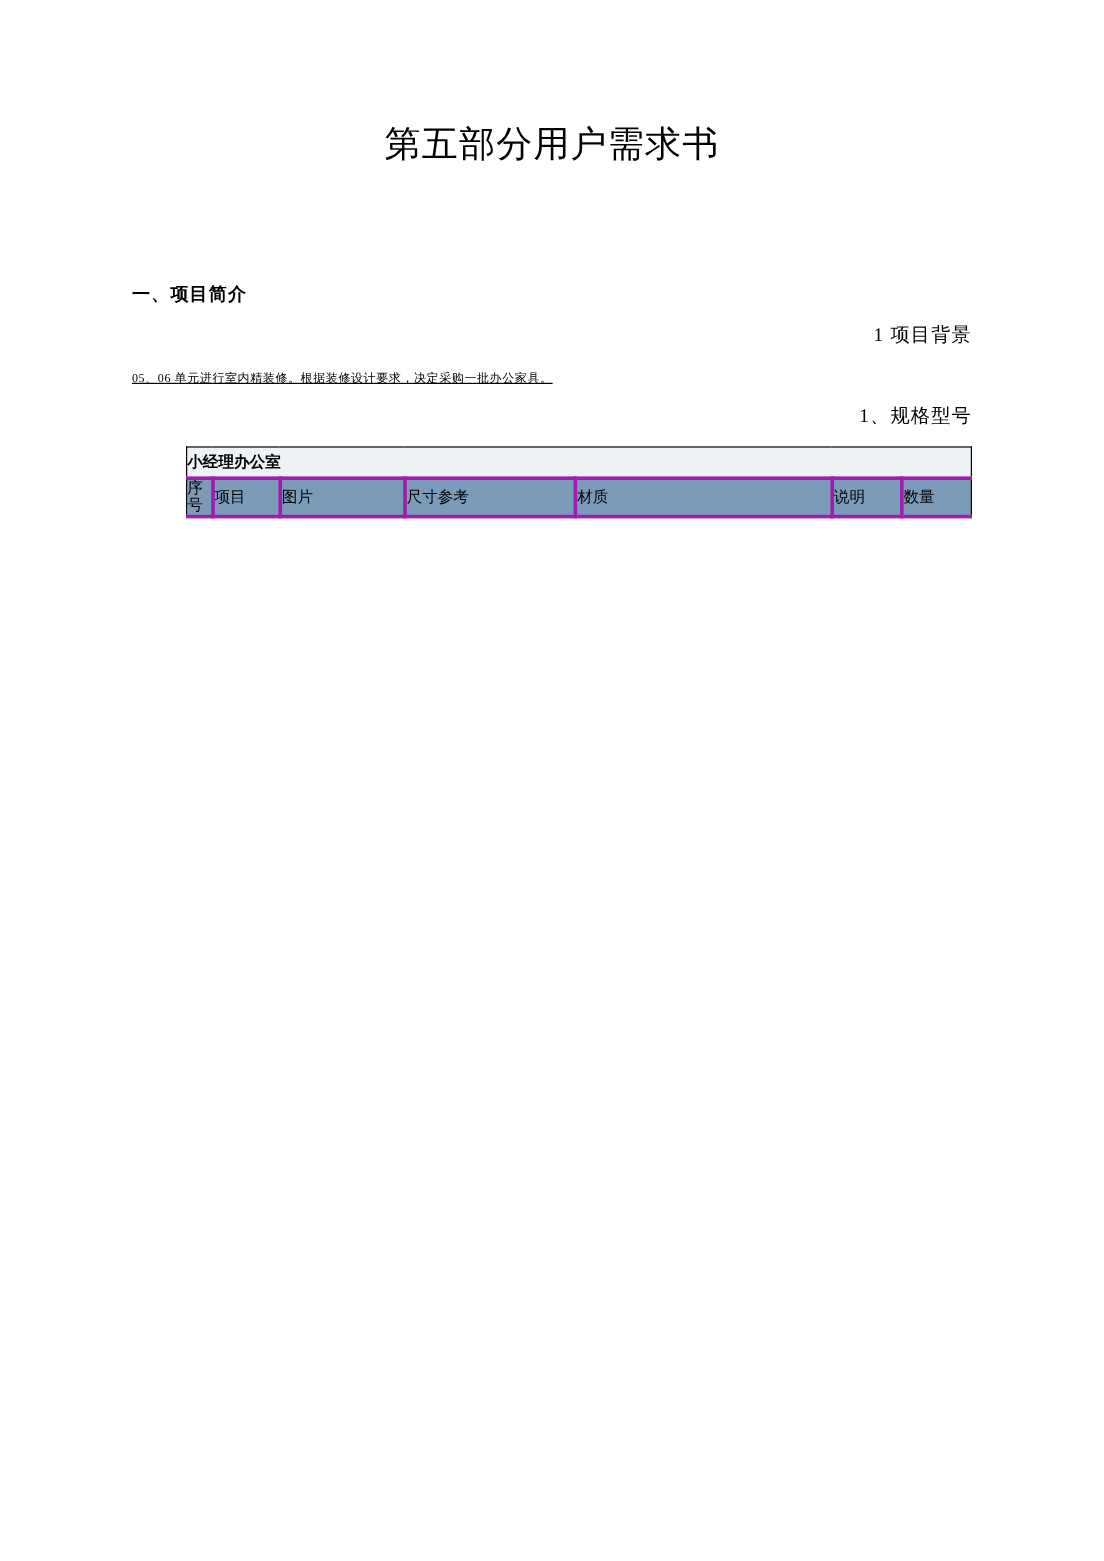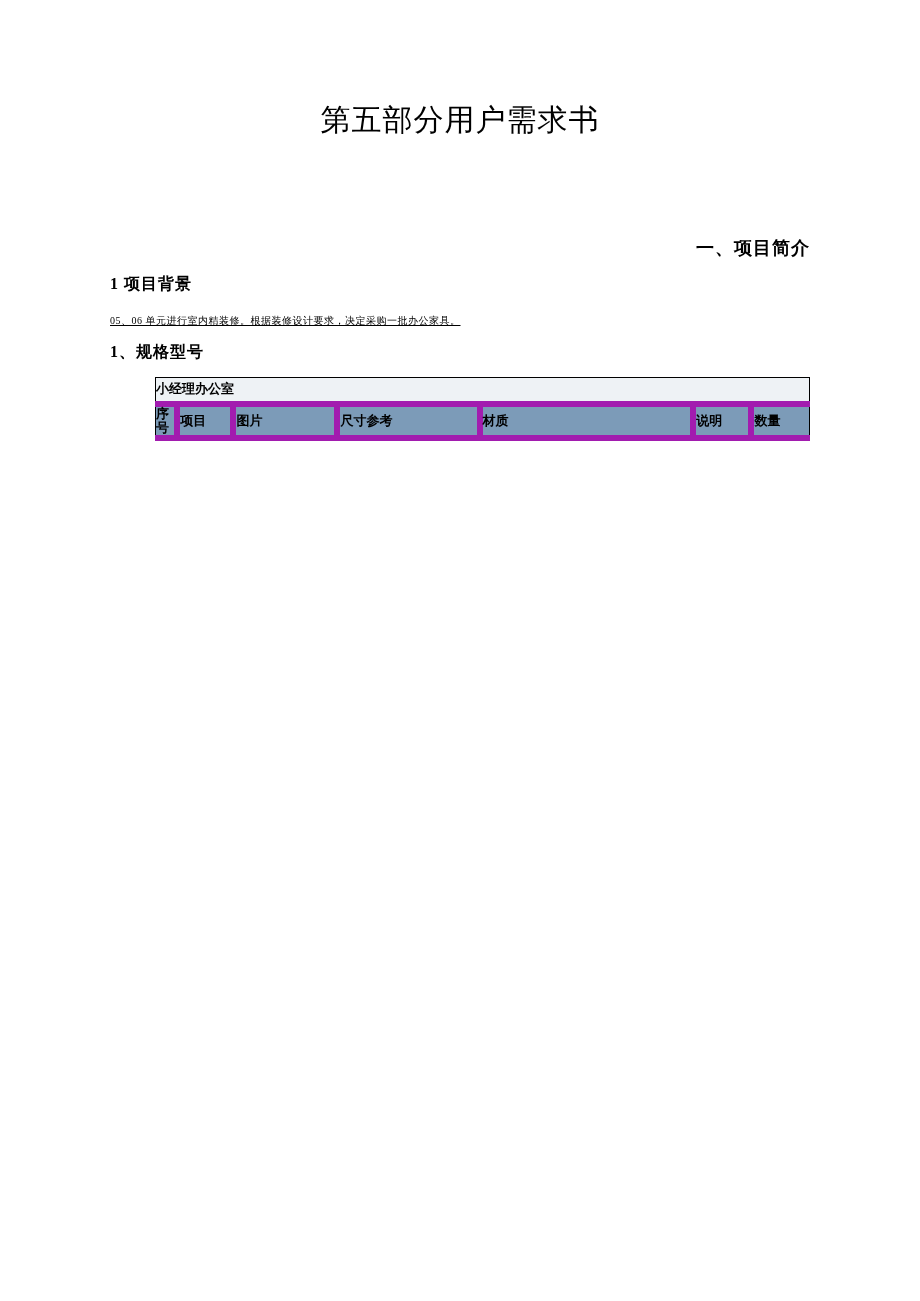--- a/index.html
+++ b/index.html
@@ -19,32 +19,32 @@
     }
     .main-title {
       text-align: center;
       font-size: 30px;
       font-weight: normal;
       font-family: "SimSun", "宋体", serif;
       margin-bottom: 95px;
       letter-spacing: 1px;
     }
     .heading-bold {
-      font-size: 18px;
+      font-size: 15px;
       font-weight: bold;
       font-family: Liberation Sans, sans-serif;
       margin-bottom: 14px;
       letter-spacing: 1px;
-      text-align: right;
     }
     .sub-heading {
       font-size: 16px;
-      font-weight: bold;
+      font-weight: normal;
       margin-bottom: 14px;
       letter-spacing: 1px;
+      text-align: right;
     }
     .paragraph {
       font-size: 15.5px;
       line-height: 2.3;
       text-indent: 2.5em;
       letter-spacing: 0.5px;
       margin-bottom: 6px;
     }
     .paragraph-cont {
       font-size: 10px;
@@ -79,24 +79,24 @@
       border-left: 1px solid #000;
       border-right: 1px solid #000;
       border-top: 1px solid #000;
       border-bottom: 1px solid #5c7a99;
     }
     .header-row {
       background: #7c9bb8;
       height: 30px;
     }
     .header-row td {
-      border: 6px solid #a21caf;
+      border: 3px solid #a21caf;
       color: #000000;
       font-size: 13px;
-      font-weight: bold;
+      font-weight: normal;
       line-height: 1.1;
     }
     .header-row td:first-child {
       border-left: 1px solid #000;
     }
     .header-row td:last-child {
       border-right: 1px solid #000;
     }
     .col-seq { width: 22px; }
     .col-item { width: 58px; }

